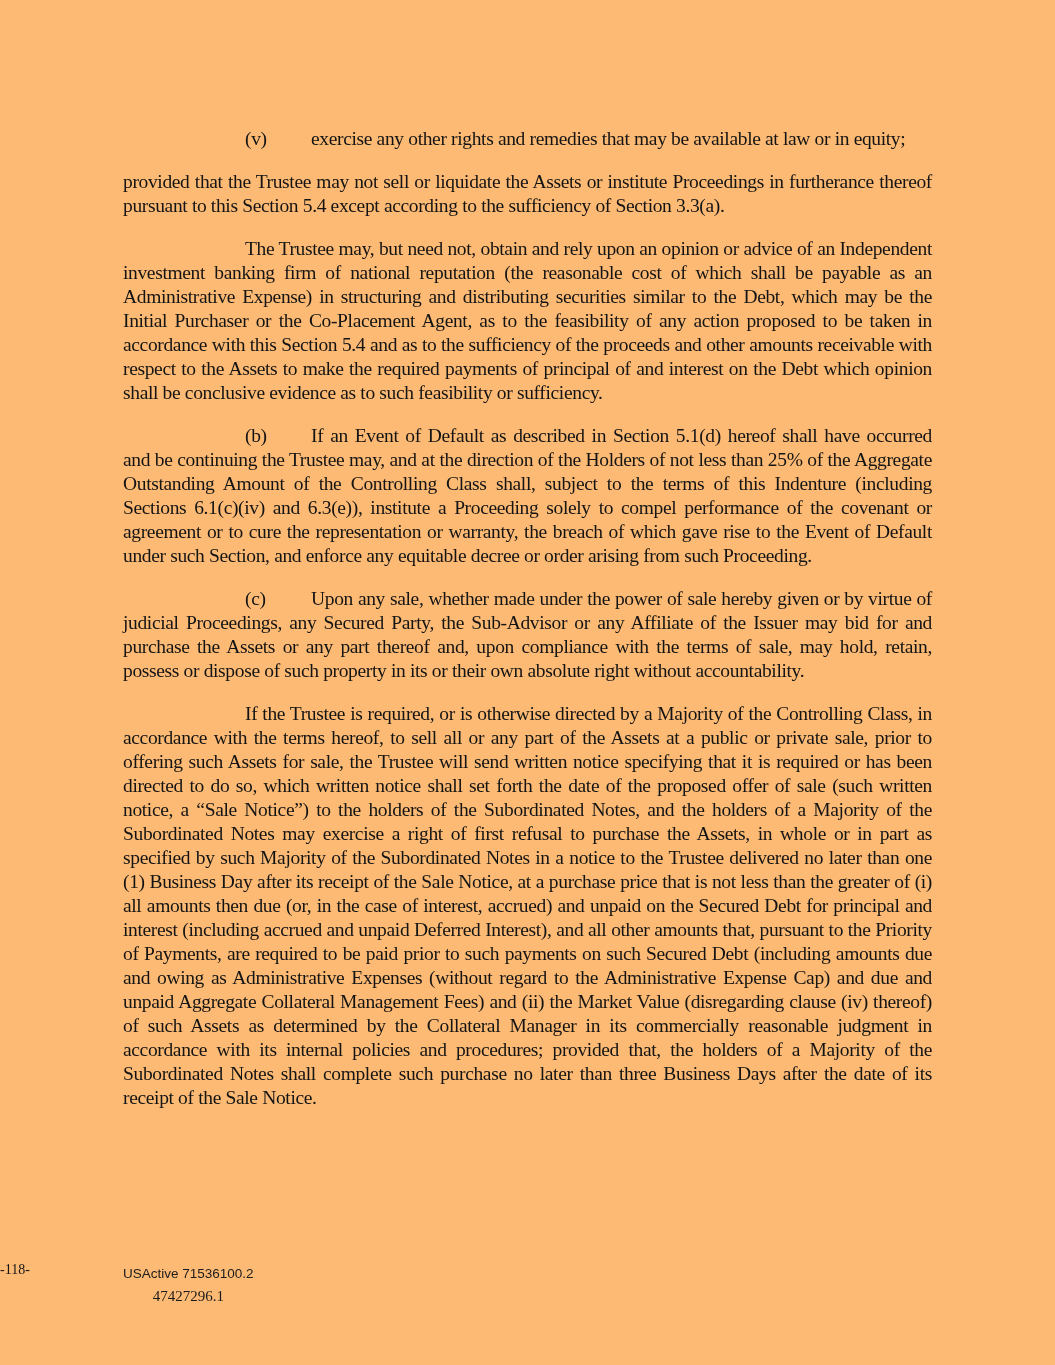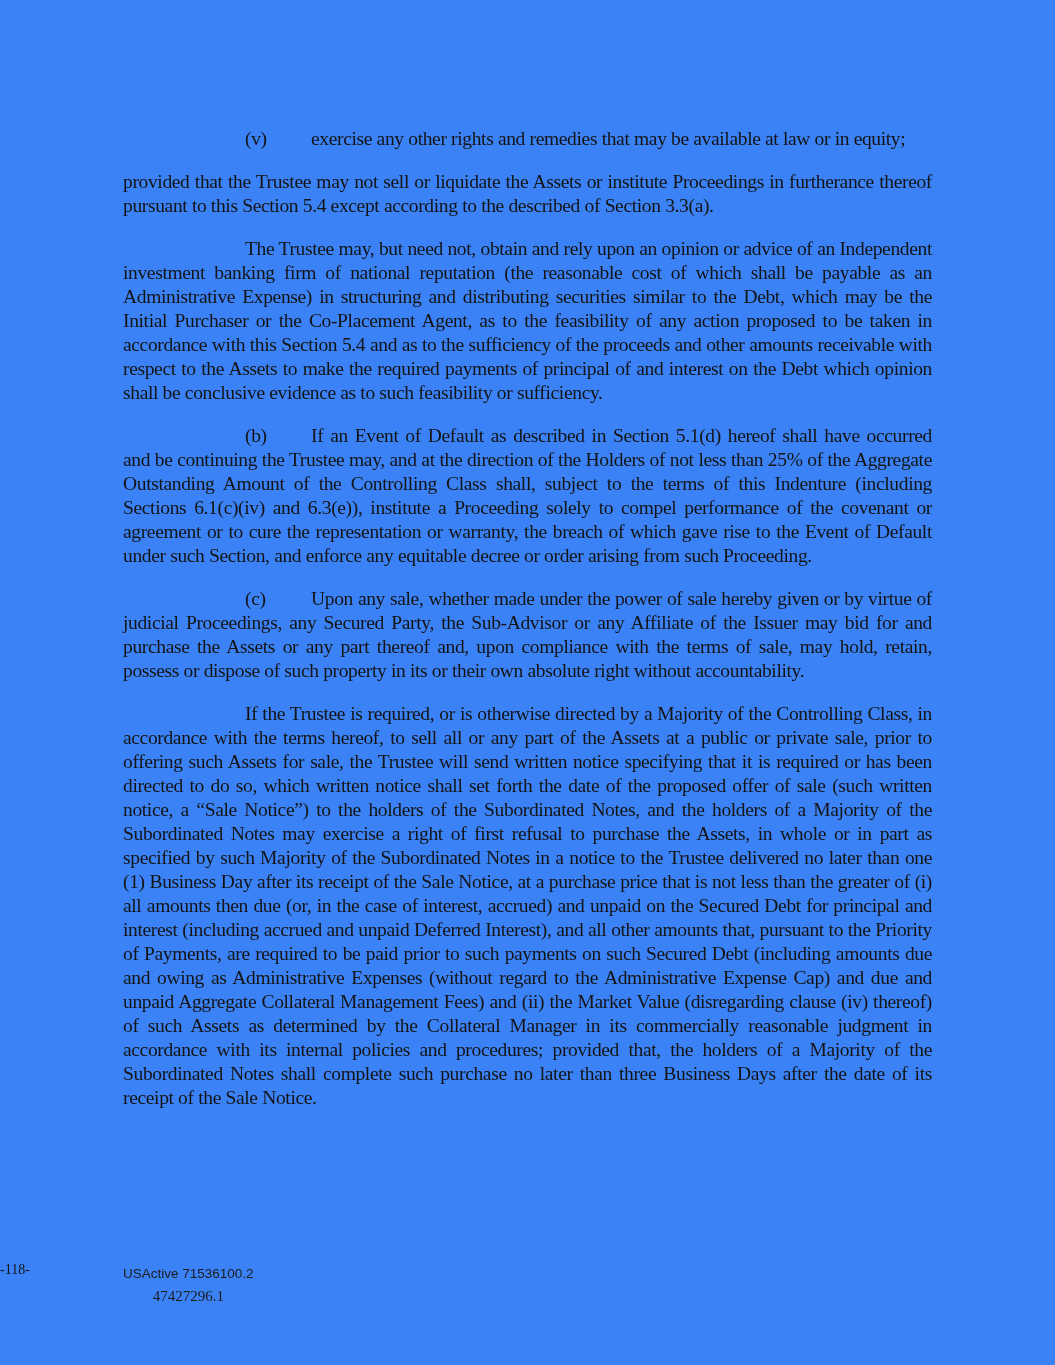--- a/index.html
+++ b/index.html
@@ -6,21 +6,21 @@
   body {
     width: 1055px;
     height: 1365px;
     background: #e8e8e8;
     font-family: "Liberation Serif", serif;
   }
   .page {
     position: relative;
     width: 1055px;
     height: 1365px;
-    background: #3b82f6;
+    background: #fdba74;
     color: #141414;
     overflow: hidden;
   }
   .doc-body {
     position: absolute;
     left: 123px;
     top: 127px;
     width: 809px;
     font-size: 19.5px;
     line-height: 24px;
@@ -61,21 +61,21 @@
     font-size: 14px;
     color: #141414;
   }
 </style>
 </head>
 <body>
 
 <div class="page">
   <div class="doc-body">
       <p class="subclause"><span class="clause-label">(v)</span><span>exercise any other rights and remedies that may be available at law or in equity;</span></p>
-      <p class="flush"><span class="u">provided</span><span> that the Trustee may not sell or liquidate the Assets or institute Proceedings in furtherance thereof pursuant to this </span><span class="u">Section 5.4</span><span> except according to the described of </span><span class="u">Section 3.3(a)</span><span>.</span></p>
+      <p class="flush"><span class="u">provided</span><span> that the Trustee may not sell or liquidate the Assets or institute Proceedings in furtherance thereof pursuant to this </span><span class="u">Section 5.4</span><span> except according to the sufficiency of </span><span class="u">Section 3.3(a)</span><span>.</span></p>
       <p class="indent"><span>The Trustee may, but need not, obtain and rely upon an opinion or advice of an Independent investment banking firm of national reputation (the reasonable cost of which shall be payable as an Administrative Expense) in structuring and distributing securities similar to the Debt, which may be the Initial Purchaser or the Co-Placement Agent, as to the feasibility of any action proposed to be taken in accordance with this </span><span class="u">Section 5.4</span><span> and as to the sufficiency of the proceeds and other amounts receivable with respect to the Assets to make the required payments of principal of and interest on the Debt which opinion shall be conclusive evidence as to such feasibility or sufficiency.</span></p>
       <p class="indent"><span class="clause-label">(b)</span><span>If an Event of Default as described in </span><span class="u">Section 5.1(d)</span><span> hereof shall have occurred and be continuing the Trustee may, and at the direction of the Holders of not less than 25% of the Aggregate Outstanding Amount of the Controlling Class shall, subject to the terms of this Indenture (including </span><span class="u">Sections 6.1(c)(iv)</span><span> and </span><span class="u">6.3(e)</span><span>), institute a Proceeding solely to compel performance of the covenant or agreement or to cure the representation or warranty, the breach of which gave rise to the Event of Default under such Section, and enforce any equitable decree or order arising from such Proceeding.</span></p>
       <p class="indent"><span class="clause-label">(c)</span><span>Upon any sale, whether made under the power of sale hereby given or by virtue of judicial Proceedings, any Secured Party, the Sub-Advisor or any Affiliate of the Issuer may bid for and purchase the Assets or any part thereof and, upon compliance with the terms of sale, may hold, retain, possess or dispose of such property in its or their own absolute right without accountability.</span></p>
       <p class="indent"><span>If the Trustee is required, or is otherwise directed by a Majority of the Controlling Class, in accordance with the terms hereof, to sell all or any part of the Assets at a public or private sale, prior to offering such Assets for sale, the Trustee will send written notice specifying that it is required or has been directed to do so, which written notice shall set forth the date of the proposed offer of sale (such written notice, a “</span><span class="u">Sale Notice</span><span>”) to the holders of the Subordinated Notes, and the holders of a Majority of the Subordinated Notes may exercise a right of first refusal to purchase the Assets, in whole or in part as specified by such Majority of the Subordinated Notes in a notice to the Trustee delivered no later than one (1) Business Day after its receipt of the Sale Notice, at a purchase price that is not less than the greater of (i) all amounts then due (or, in the case of interest, accrued) and unpaid on the Secured Debt for principal and interest (including accrued and unpaid Deferred Interest), and all other amounts that, pursuant to the Priority of Payments, are required to be paid prior to such payments on such Secured Debt (including amounts due and owing as Administrative Expenses (without regard to the Administrative Expense Cap) and due and unpaid Aggregate Collateral Management Fees) and (ii) the Market Value (disregarding clause (iv) thereof) of such Assets as determined by the Collateral Manager in its commercially reasonable judgment in accordance with its internal policies and procedures; </span><span class="u">provided</span><span> that, the holders of a Majority of the Subordinated Notes shall complete such purchase no later than three Business Days after the date of its receipt of the Sale Notice.</span></p>
     </div>
 
   <div class="footer-left">
     <div class="doc-id-1">USActive 71536100.2</div>
     <div class="doc-id-2">47427296.1</div>
   </div>

